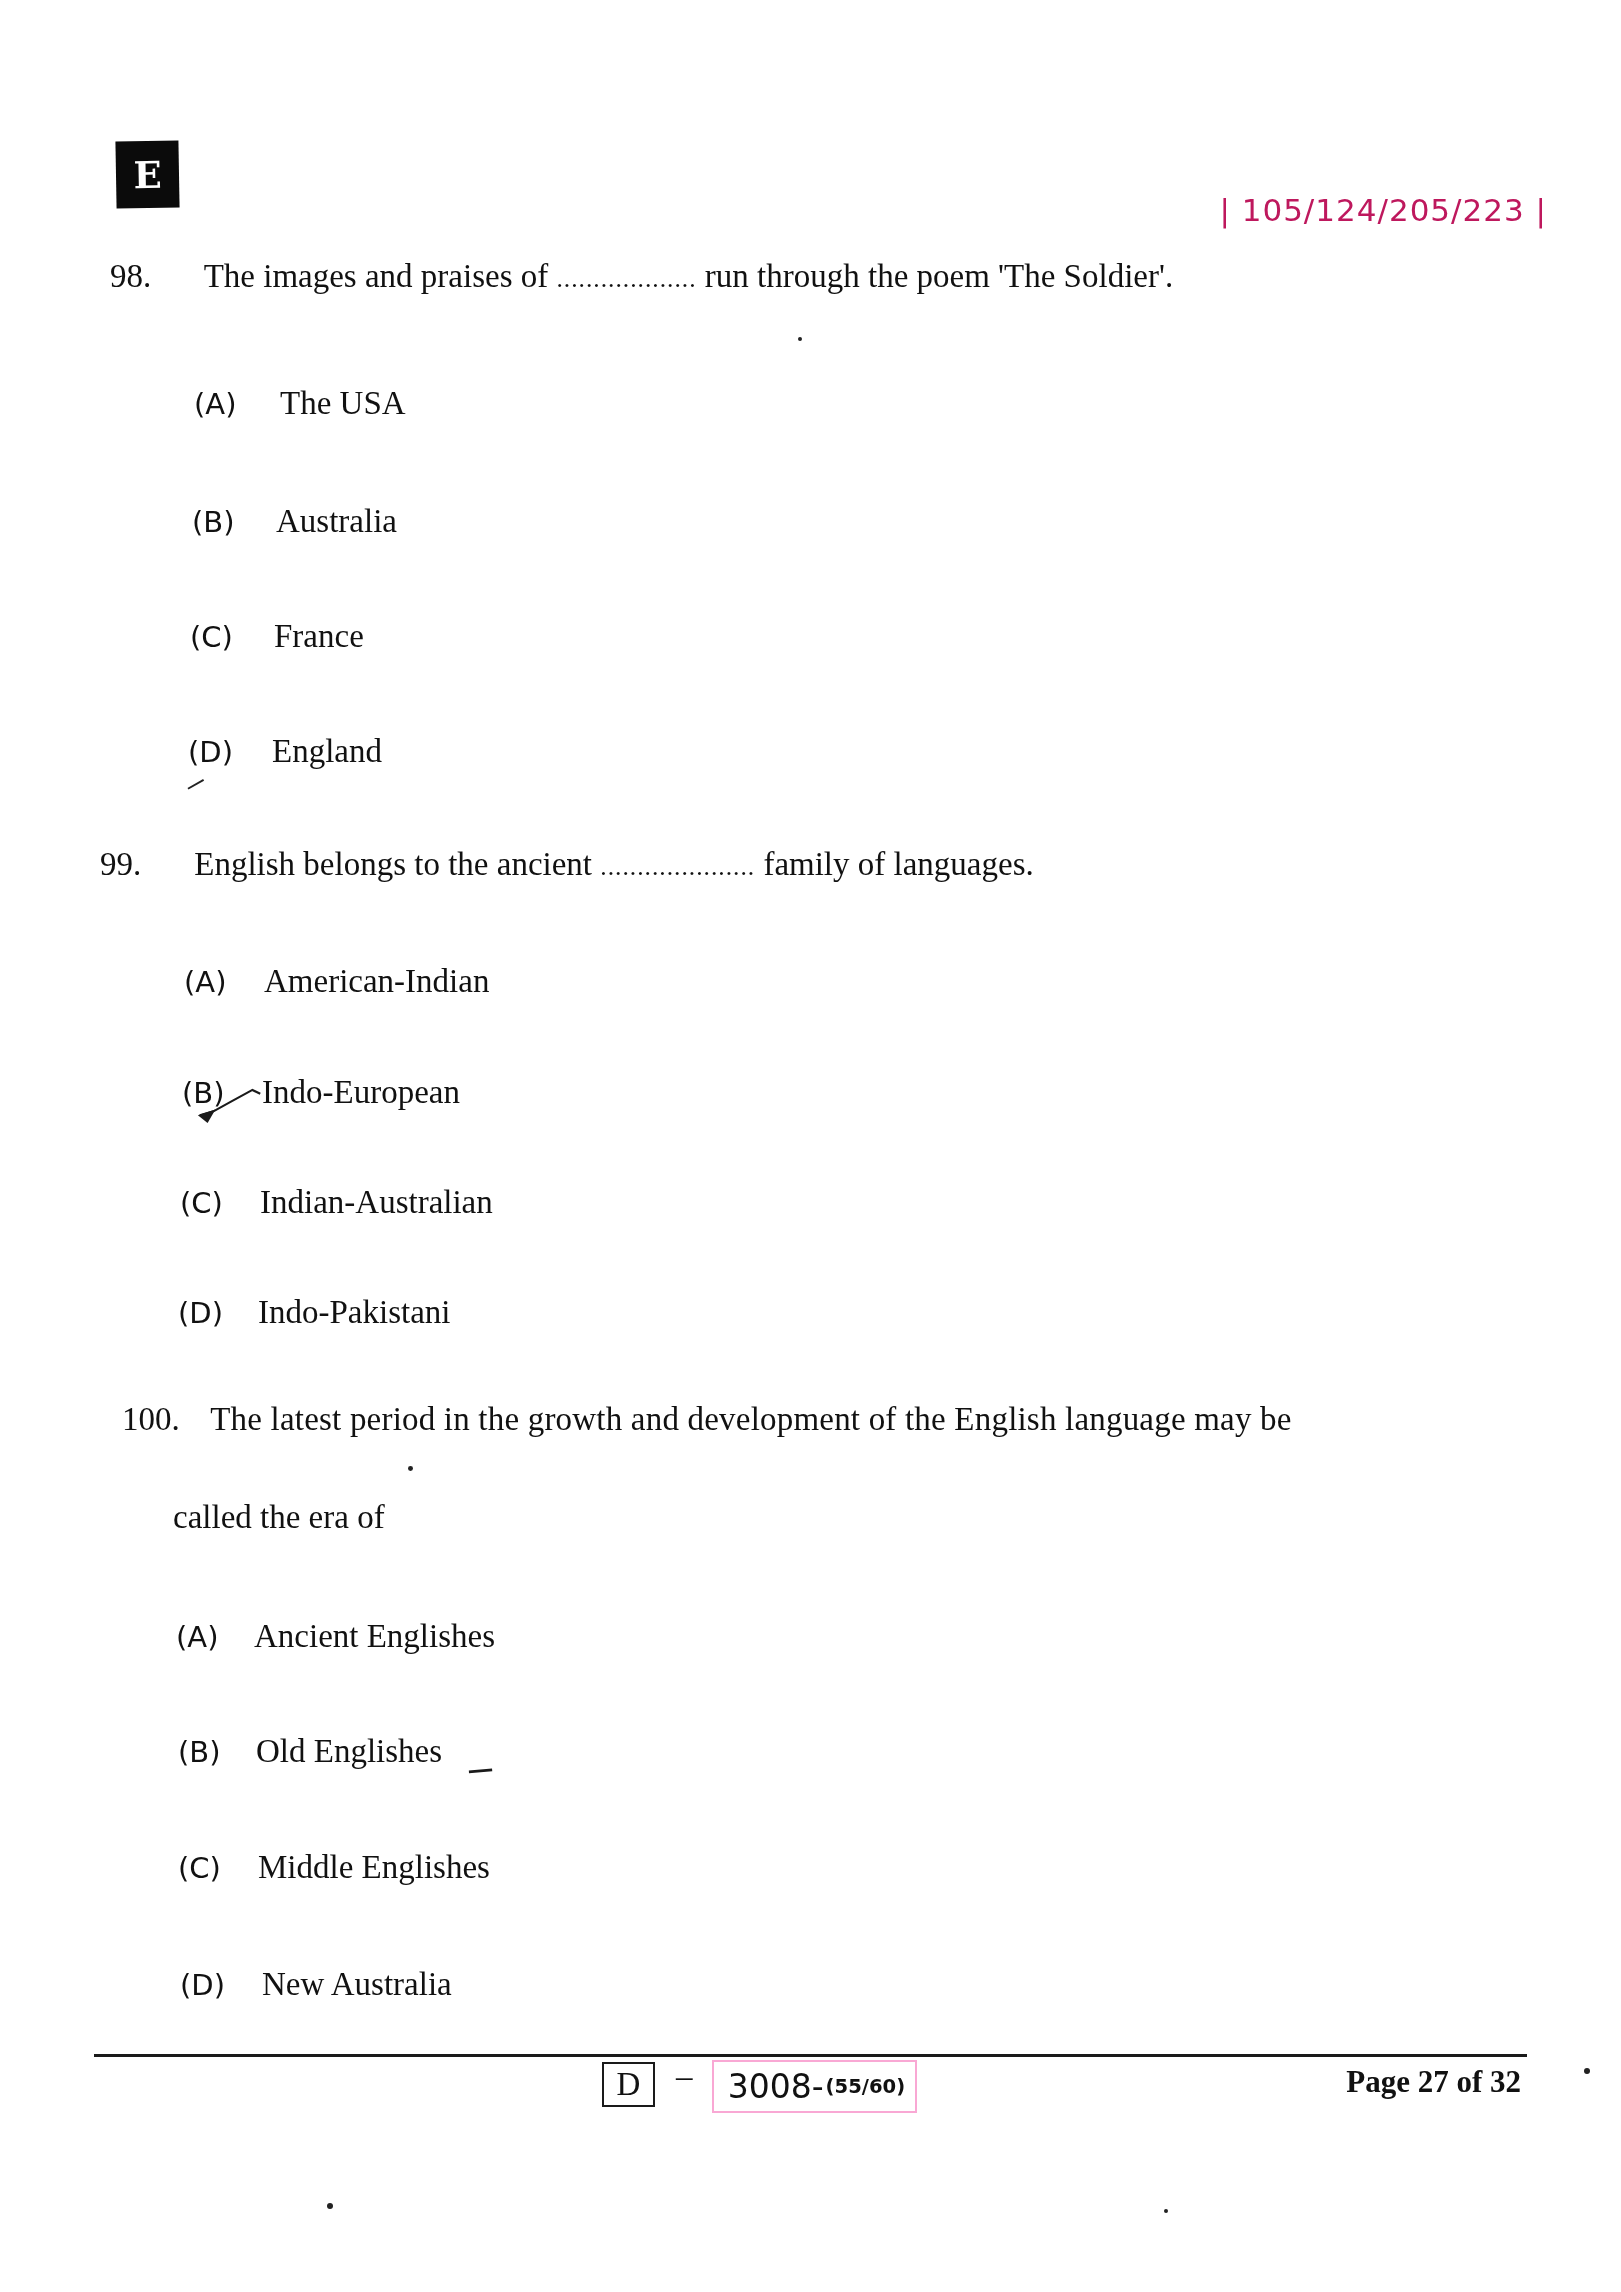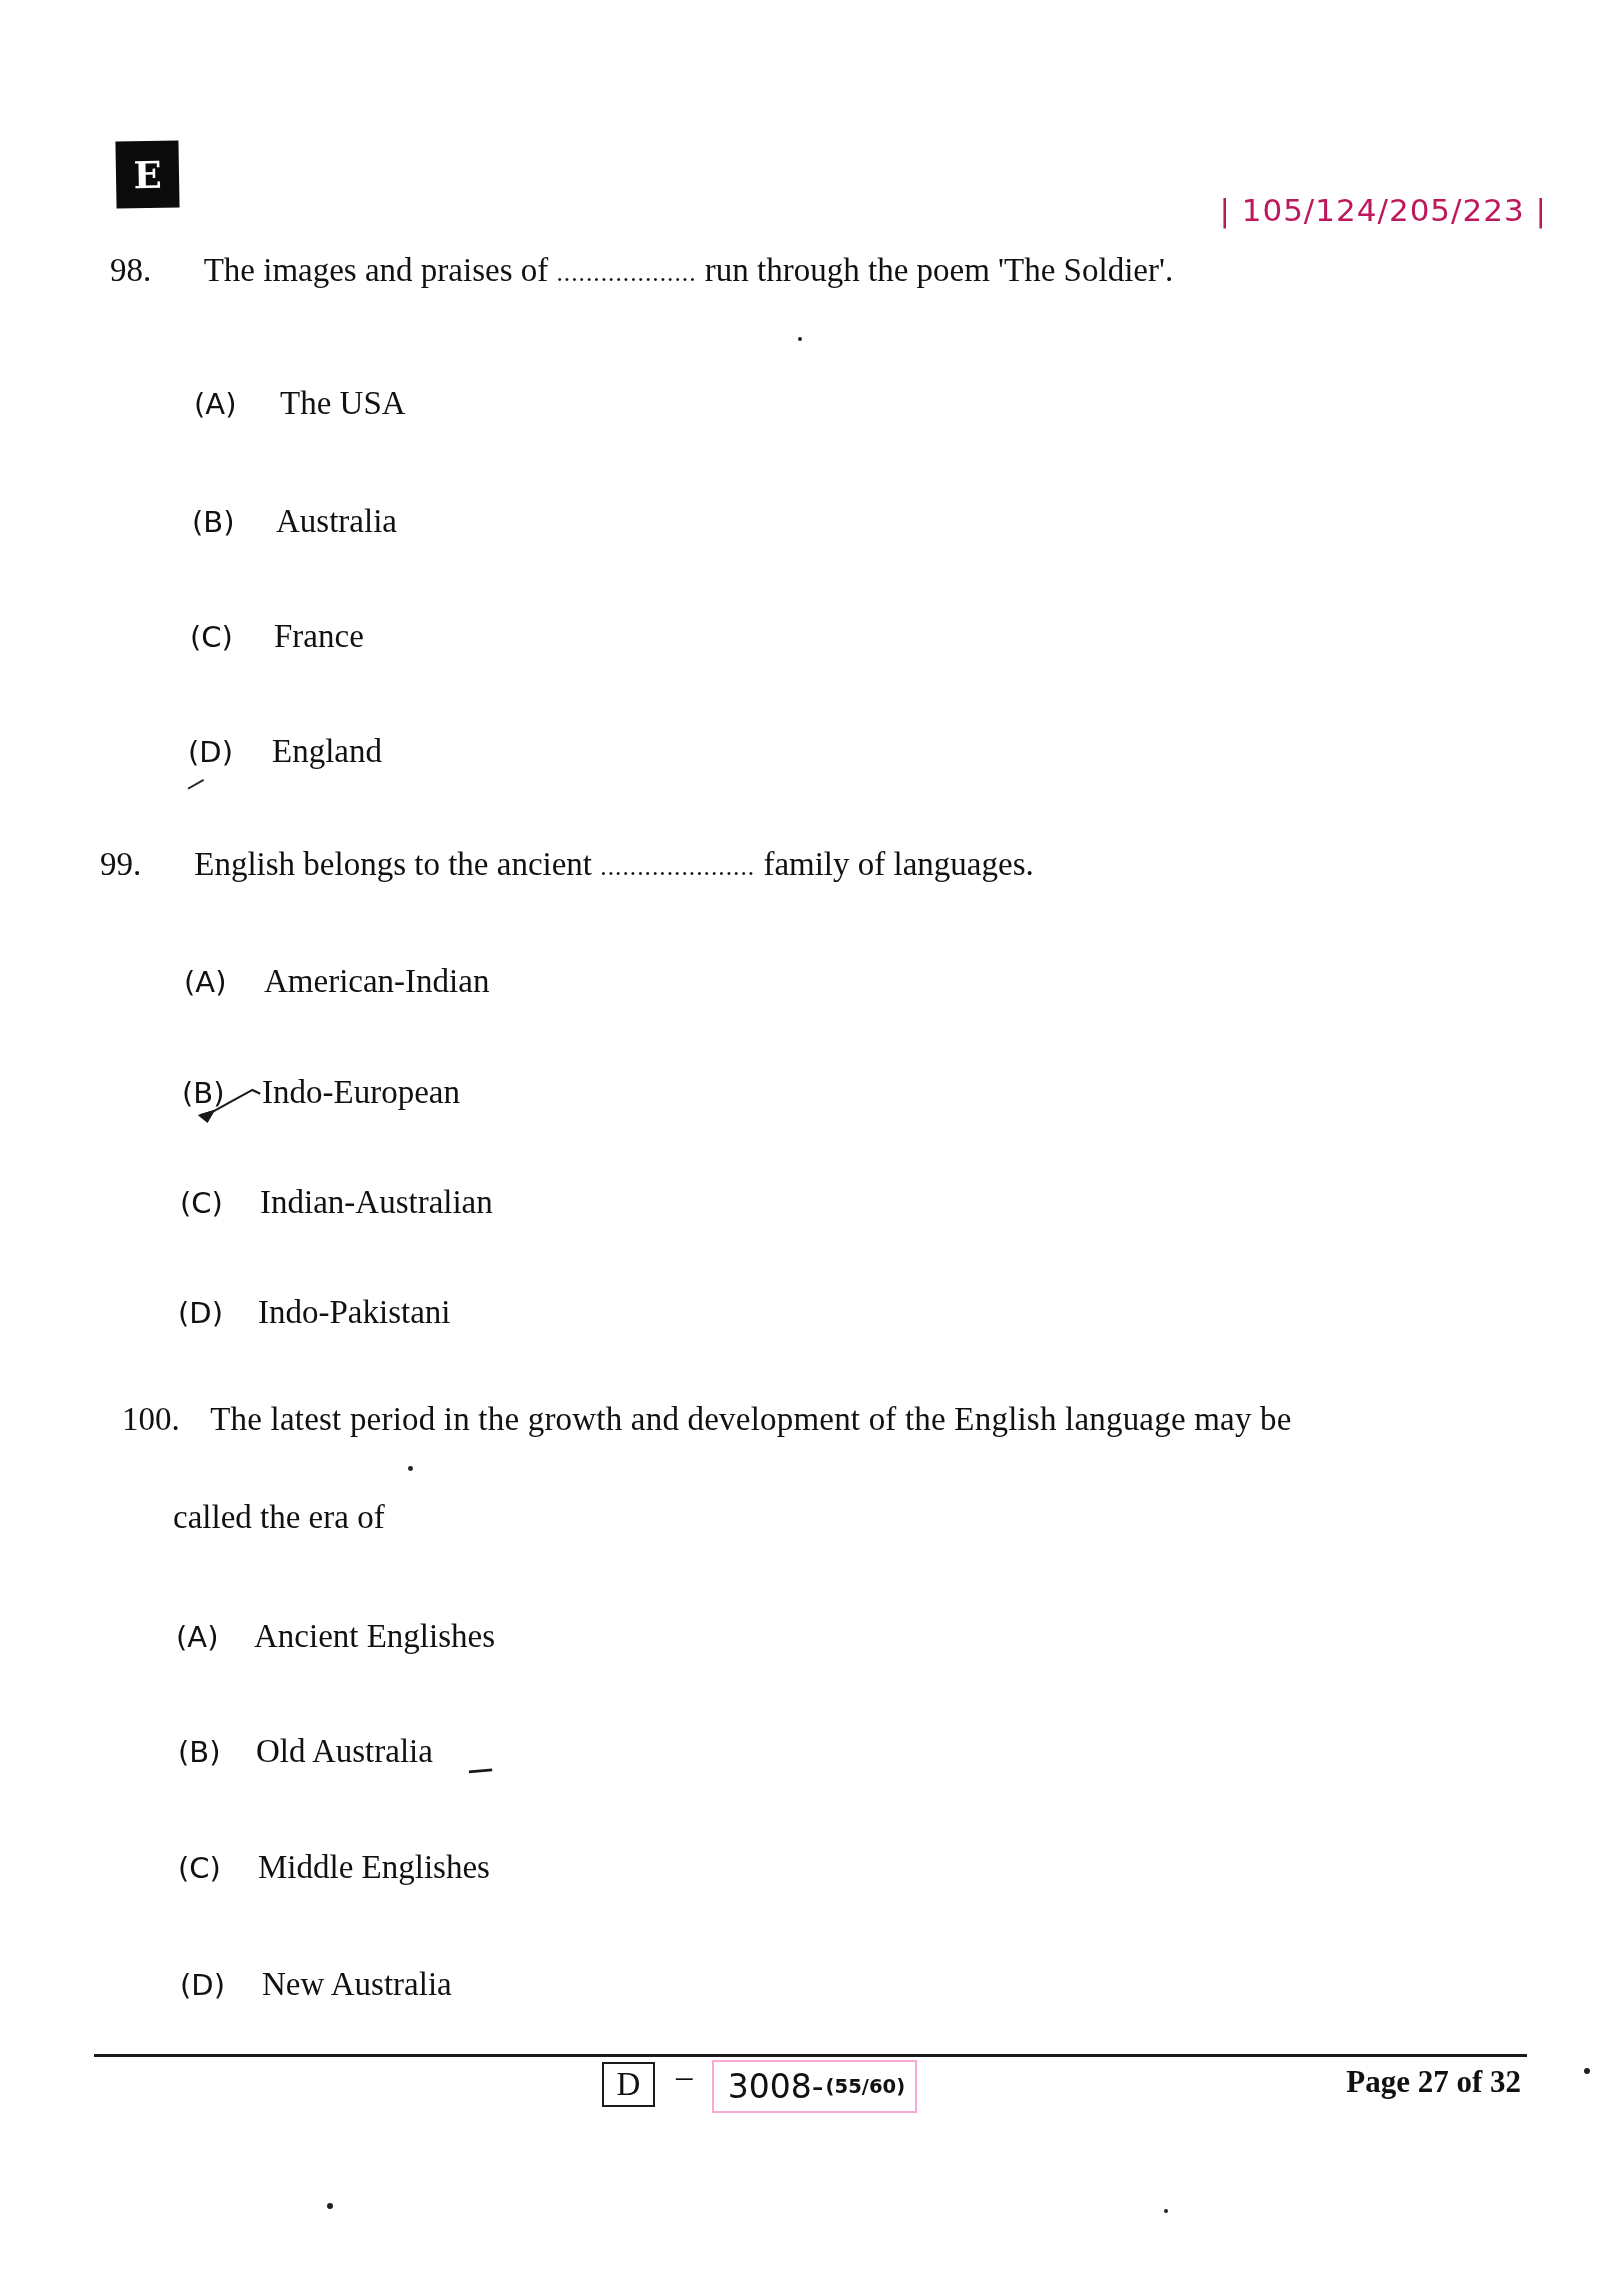--- a/index.html
+++ b/index.html
@@ -134,21 +134,21 @@
       background: #222;
       border-radius: 50%;
     }
   </style>
 </head>
 <body>
 
 <div class="set-badge">E</div>
 <div class="code-header">| 105/124/205/223 |</div>
 
-<div class="question" style="left:110px; top:251px;">
+<div class="question" style="left:110px; top:257px;">
   <span class="q-num" style="width:86px;">98.</span>
   <span class="q-text">The images and praises of </span><span class="blank">...................</span><span class="q-text"> run through the poem 'The Soldier'.</span>
 </div>
 
 <div class="option" style="left:194px; top:385px;">
   <span class="opt-letter" style="width:86px;">(A)</span>
   <span class="opt-text">The USA</span>
 </div>
 <div class="option" style="left:192px; top:503px;">
   <span class="opt-letter" style="width:84px;">(B)</span>
@@ -199,21 +199,21 @@
 <div class="question" style="left:173px; top:1498px;">
   <span class="q-text">called the era of</span>
 </div>
 
 <div class="option" style="left:176px; top:1618px;">
   <span class="opt-letter" style="width:78px;">(A)</span>
   <span class="opt-text">Ancient Englishes</span>
 </div>
 <div class="option" style="left:178px; top:1733px;">
   <span class="opt-letter" style="width:78px;">(B)</span>
-  <span class="opt-text">Old Australia</span>
+  <span class="opt-text">Old Englishes</span>
 </div>
 <svg class="mark" style="left:467px; top:1764px;" width="29" height="11.8" viewBox="0 0 30 12">
   <path d="M2 8 L26 6" stroke="#1a1a1a" stroke-width="3" fill="none"></path>
 </svg>
 <div class="option" style="left:178px; top:1849px;">
   <span class="opt-letter" style="width:80px;">(C)</span>
   <span class="opt-text">Middle Englishes</span>
 </div>
 <div class="option" style="left:180px; top:1966px;">
   <span class="opt-letter" style="width:82px;">(D)</span>

